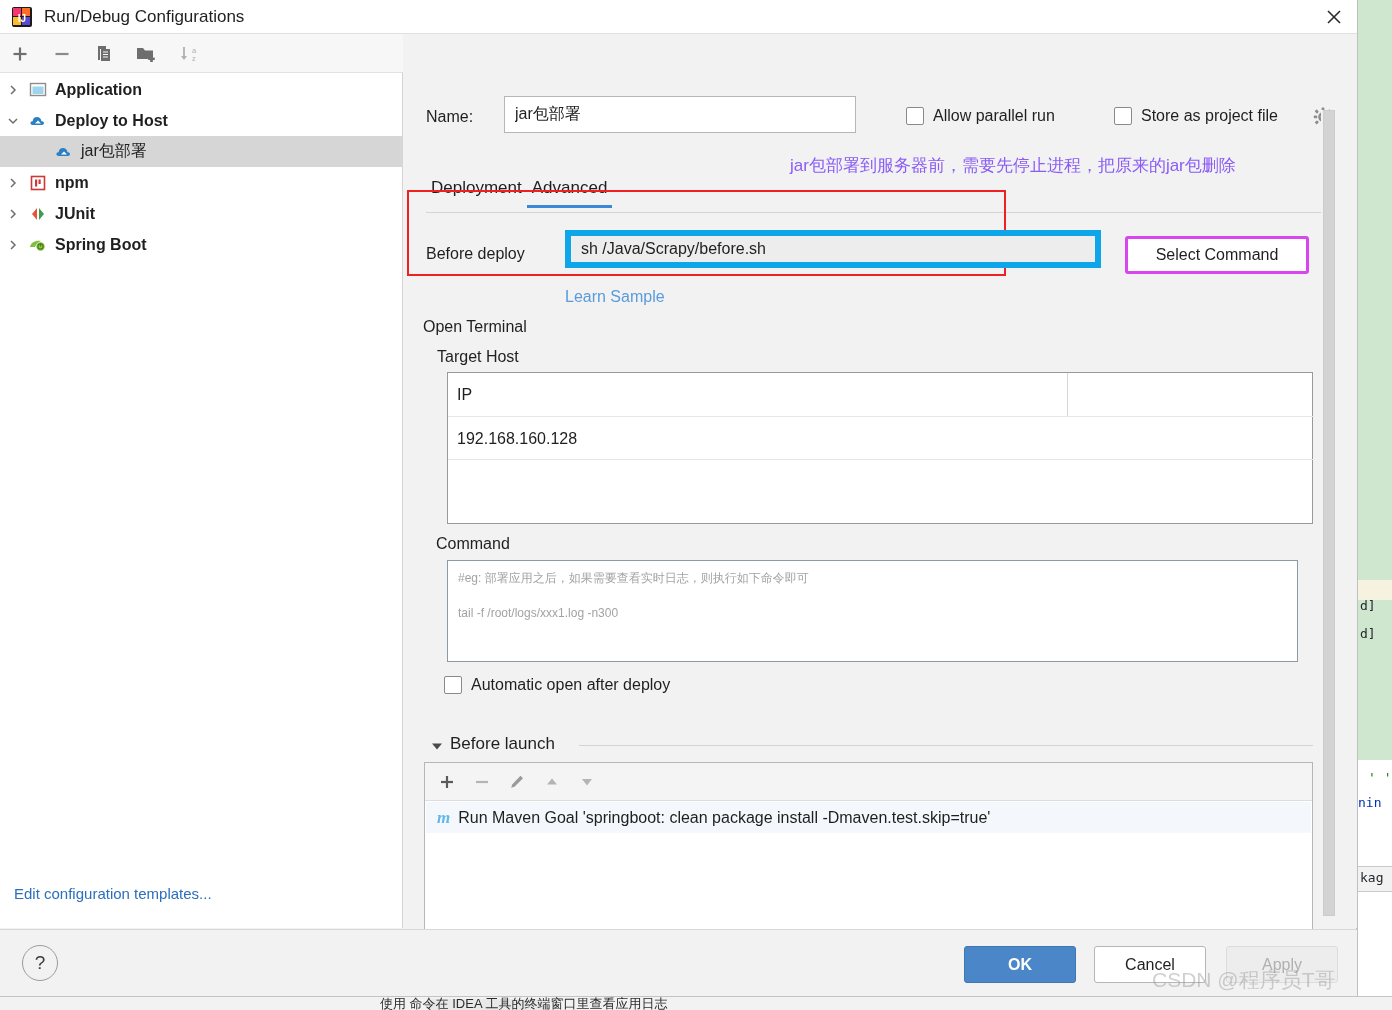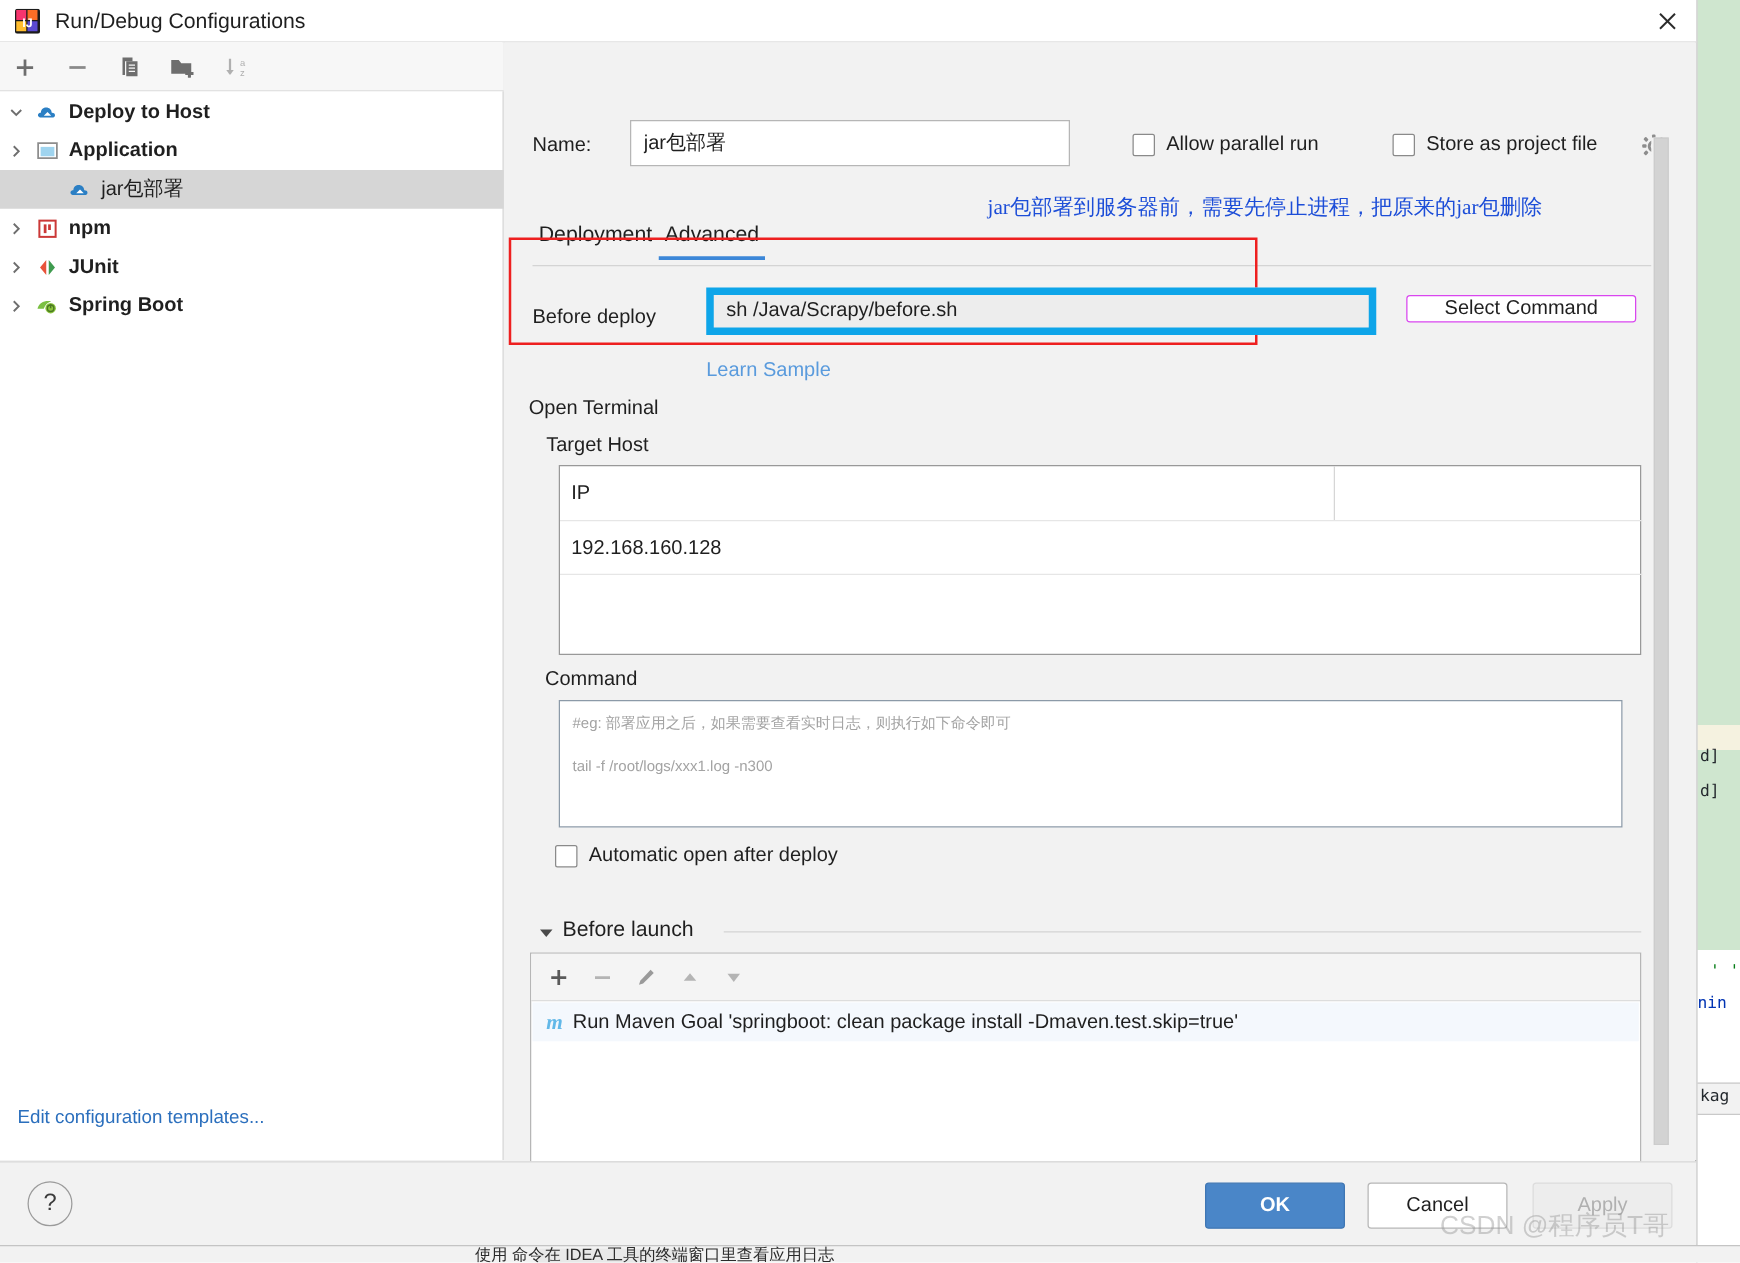--- a/index.html
+++ b/index.html
@@ -186,23 +186,22 @@
   }
   .chk-label { font-size: 16px; color: #1f1f1f; white-space: nowrap; }
 
   #allow-parallel { left: 502px; top: 73px; }
   #store-project { left: 710px; top: 73px; }
   #gear-icon-wrap { position: absolute; left: 908px; top: 72px; cursor: pointer; }
 
   
   #annotation {
     position: absolute; left: 386px; top: 120px;
-    font-size: 17px; color: #1d4ed8;
+    font-size: 17px; color: #8b5cf6;
     white-space: nowrap;
-    font-family: Liberation Serif, serif;
   }
 
   
   #tabs { position: absolute; left: 22px; top: 144px; display: flex; }
   .tab {
     font-size: 17px; color: #1f1f1f; padding: 0 5px 10px 5px;
     cursor: pointer; position: relative;
   }
   .tab.active::after {
     content: ""; position: absolute; left: 0; right: 0; bottom: 0;
@@ -225,22 +224,22 @@
     position: absolute; left: 161px; top: 196px; width: 536px; height: 38px;
     background: #ededed; border: 6px solid #0ea5e9;
     padding: 0 10px; font-size: 16px; color: #1f1f1f;
     font-family: "Liberation Sans", sans-serif; outline: none;
   }
   #learn-sample {
     position: absolute; left: 161px; top: 254px;
     font-size: 16px; color: #5a9bdd; cursor: pointer;
   }
   #select-command-btn {
-    position: absolute; left: 721px; top: 202px; width: 184px; height: 22px;
-    background: #ffffff; border: 1px solid #d946ef; border-radius: 3px;
+    position: absolute; left: 721px; top: 202px; width: 184px; height: 38px;
+    background: #ffffff; border: 3px solid #d946ef; border-radius: 3px;
     font-size: 16px; color: #1f1f1f; cursor: pointer;
     font-family: "Liberation Sans", sans-serif;
   }
 
   #open-terminal-label { position: absolute; left: 19px; top: 284px; }
   #target-host-label { position: absolute; left: 33px; top: 314px; }
   #host-table {
     position: absolute; left: 43px; top: 338px; width: 866px; height: 152px;
     background: #ffffff; border: 1px solid #999999;
   }
@@ -455,45 +454,45 @@
           <text x="14" y="17" font-size="7.5" fill="#b0b0b0" font-family="Liberation Sans, sans-serif">z</text>
         </svg>
       </div>
     </div>
 
     <div id="tree">
 
       <div class="tree-row">
         <div class="tree-arrow">
           <svg width="12" height="12" viewBox="0 0 12 12">
-              <path d="M2 4 L6 8 L10 4" fill="none" stroke="#6e6e6e" stroke-width="1.5"></path>
+              <path d="M4 2 L8 6 L4 10" fill="none" stroke="#6e6e6e" stroke-width="1.5"></path>
             </svg>
         </div>
         <div class="tree-icon">
           <svg width="18" height="18" viewBox="0 0 18 18">
-            <path d="M4 13 C1.6 13 1 11.3 1.6 10.2 C2.1 9.3 3.2 9.1 3.7 9.2 C3.7 6.5 5.8 5 8 5 C10.4 5 12.3 6.7 12.4 9.2 C13.5 9.1 15 9.7 15 11.1 C15 12.3 14 13 12.8 13 Z" fill="#2b7fc4"></path>
-            <path d="M6 11.5 L9 8.5 L12 11.5 Z" fill="#ffffff"></path>
-          </svg>
-        </div>
-        <div class="tree-label">Deploy to Host</div>
+            <rect x="1.5" y="2.5" width="15" height="12" fill="none" stroke="#8d8d8d" stroke-width="1.4"></rect>
+            <rect x="3.5" y="5.5" width="11" height="7.5" fill="#9fd4ef"></rect>
+          </svg>
+        </div>
+        <div class="tree-label">Application</div>
       </div>
 
       <div class="tree-row">
         <div class="tree-arrow">
           <svg width="12" height="12" viewBox="0 0 12 12">
-              <path d="M4 2 L8 6 L4 10" fill="none" stroke="#6e6e6e" stroke-width="1.5"></path>
+              <path d="M2 4 L6 8 L10 4" fill="none" stroke="#6e6e6e" stroke-width="1.5"></path>
             </svg>
         </div>
         <div class="tree-icon">
           <svg width="18" height="18" viewBox="0 0 18 18">
-            <rect x="1.5" y="2.5" width="15" height="12" fill="none" stroke="#8d8d8d" stroke-width="1.4"></rect>
-            <rect x="3.5" y="5.5" width="11" height="7.5" fill="#9fd4ef"></rect>
-          </svg>
-        </div>
-        <div class="tree-label">Application</div>
+            <path d="M4 13 C1.6 13 1 11.3 1.6 10.2 C2.1 9.3 3.2 9.1 3.7 9.2 C3.7 6.5 5.8 5 8 5 C10.4 5 12.3 6.7 12.4 9.2 C13.5 9.1 15 9.7 15 11.1 C15 12.3 14 13 12.8 13 Z" fill="#2b7fc4"></path>
+            <path d="M6 11.5 L9 8.5 L12 11.5 Z" fill="#ffffff"></path>
+          </svg>
+        </div>
+        <div class="tree-label">Deploy to Host</div>
       </div>
 
       <div class="tree-row selected">
         <div class="tree-arrow" style="width:52px;"></div>
         <div class="tree-icon">
           <svg width="18" height="18" viewBox="0 0 18 18">
             <path d="M4 13 C1.6 13 1 11.3 1.6 10.2 C2.1 9.3 3.2 9.1 3.7 9.2 C3.7 6.5 5.8 5 8 5 C10.4 5 12.3 6.7 12.4 9.2 C13.5 9.1 15 9.7 15 11.1 C15 12.3 14 13 12.8 13 Z" fill="#2b7fc4"></path>
             <path d="M6 11.5 L9 8.5 L12 11.5 Z" fill="#ffffff"></path>
           </svg>
         </div>

